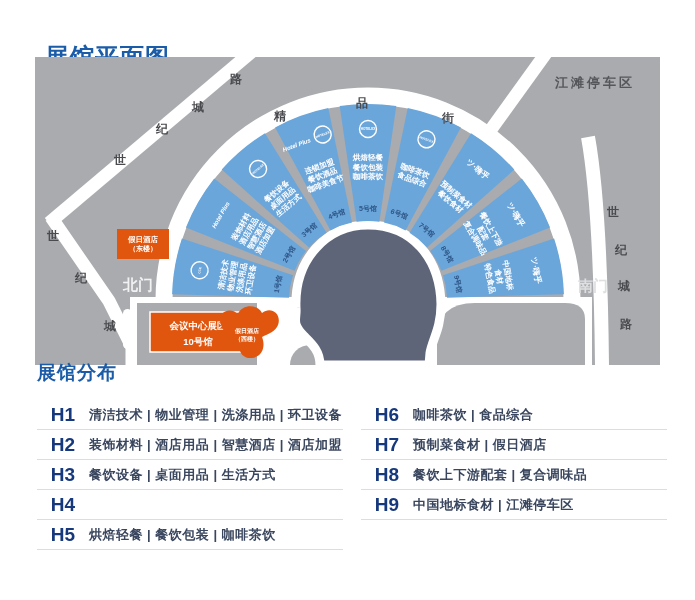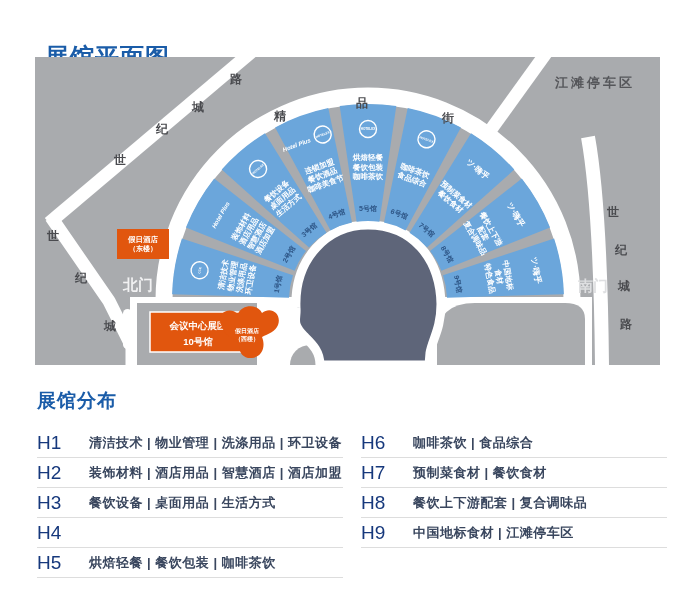--- a/index.html
+++ b/index.html
@@ -5,32 +5,32 @@
   html,body{margin:0;padding:0;}
   body{
     width:695px;height:600px;position:relative;background:#ffffff;
     font-family:"Liberation Sans","DejaVu Sans",sans-serif;overflow:hidden;
   }
   .map-title{
     position:absolute;left:37px;top:33px;margin:8px;
     font-size:24px;font-weight:bold;color:#1A5CA8;letter-spacing:1px;
   }
   #map{position:absolute;left:35px;top:57px;width:625px;height:308px;}
-  .legend{position:absolute;left:37px;top:388px;width:630px;}
+  .legend{position:absolute;left:37px;top:360px;width:630px;}
   .legend-title{
     margin:0 0 14px 0;font-size:19px;font-weight:bold;color:#1A5CA8;letter-spacing:1px;
   }
   .legend-cols{display:flex;gap:18px;}
   .lcol{flex:1;}
   .lrow{
     display:flex;align-items:center;height:29px;
     border-bottom:1px solid #DDDDDD;
   }
   .hno{
-    width:52px;flex:0 0 52px;font-size:19px;font-weight:normal;color:#16387C;
+    width:52px;flex:0 0 52px;font-size:19px;font-weight:bold;color:#16387C;text-align:center;
   }
   .hcats{font-size:13px;color:#39465E;letter-spacing:0.5px;font-weight:bold;}
   svg text{font-family:"Liberation Sans","DejaVu Sans",sans-serif;}
   .roadchar{font-size:12px;font-weight:bold;fill:#4A4B4F;}
   .gate{font-size:15px;font-weight:bold;}
 </style>
 </head>
 <body>
 
 <h1 class="map-title">展馆平面图</h1>
@@ -186,21 +186,21 @@
         <span class="hcats">烘焙轻餐 | 餐饮包装 | 咖啡茶饮</span>
       </div>
     </div>
     <div class="lcol">
       <div class="lrow">
         <span class="hno">H6</span>
         <span class="hcats">咖啡茶饮 | 食品综合</span>
       </div>
       <div class="lrow">
         <span class="hno">H7</span>
-        <span class="hcats">预制菜食材 | 餐饮食材</span>
+        <span class="hcats">预制菜食材 | 假日酒店</span>
       </div>
       <div class="lrow">
         <span class="hno">H8</span>
         <span class="hcats">餐饮上下游配套 | 复合调味品</span>
       </div>
       <div class="lrow">
         <span class="hno">H9</span>
         <span class="hcats">中国地标食材 | 江滩停车区</span>
       </div>
     </div>

